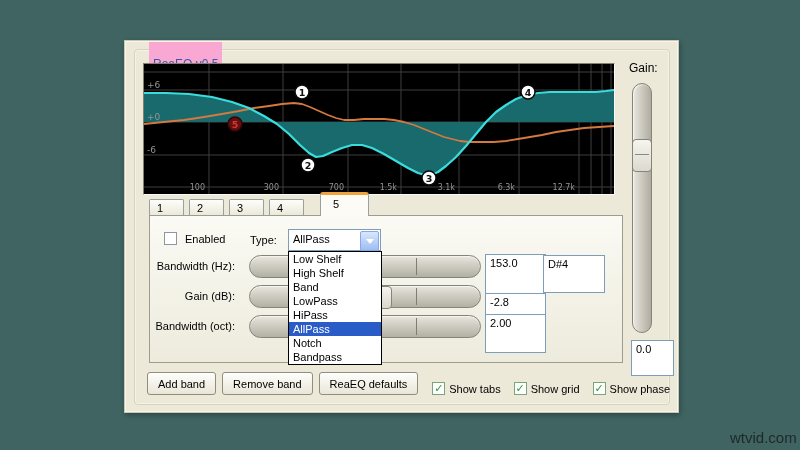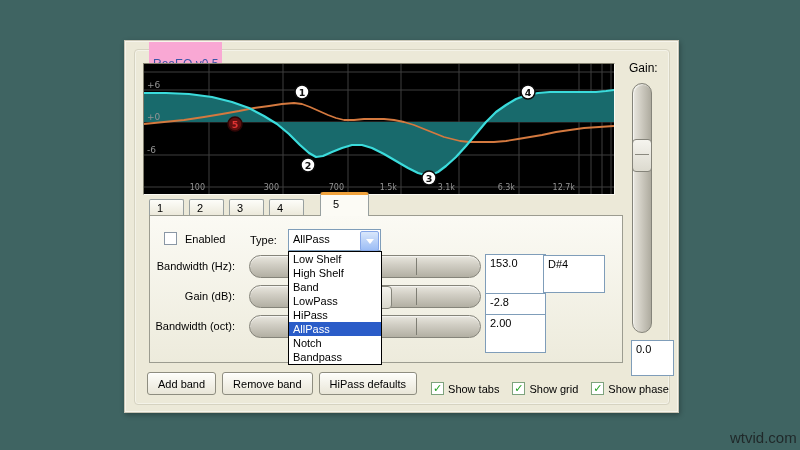--- a/index.html
+++ b/index.html
@@ -184,21 +184,21 @@
         <div class="opt">HiPass</div>
         <div class="opt sel">AllPass</div>
         <div class="opt">Notch</div>
         <div class="opt">Bandpass</div>
       </div>
   </div>
 
   <div class="abs footer">
     <div class="btn">Add band</div>
     <div class="btn">Remove band</div>
-    <div class="btn">HiPass defaults</div>
+    <div class="btn">ReaEQ defaults</div>
     <div class="cbgroup">
         <div class="cbitem">
           <span class="cb">✓</span>
           <span>Show tabs</span>
         </div>
         <div class="cbitem">
           <span class="cb">✓</span>
           <span>Show grid</span>
         </div>
         <div class="cbitem">

